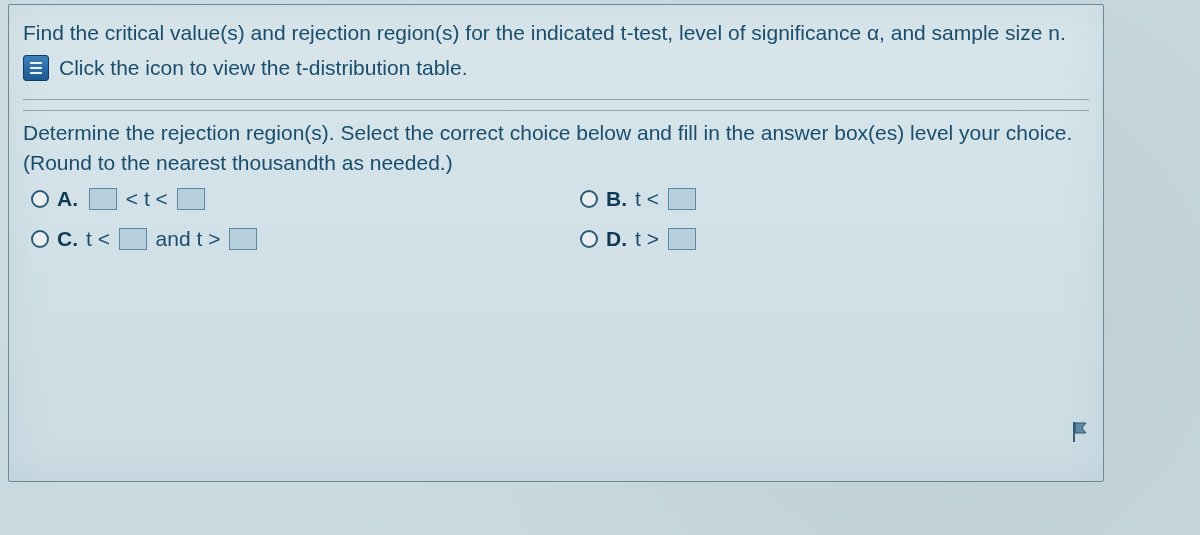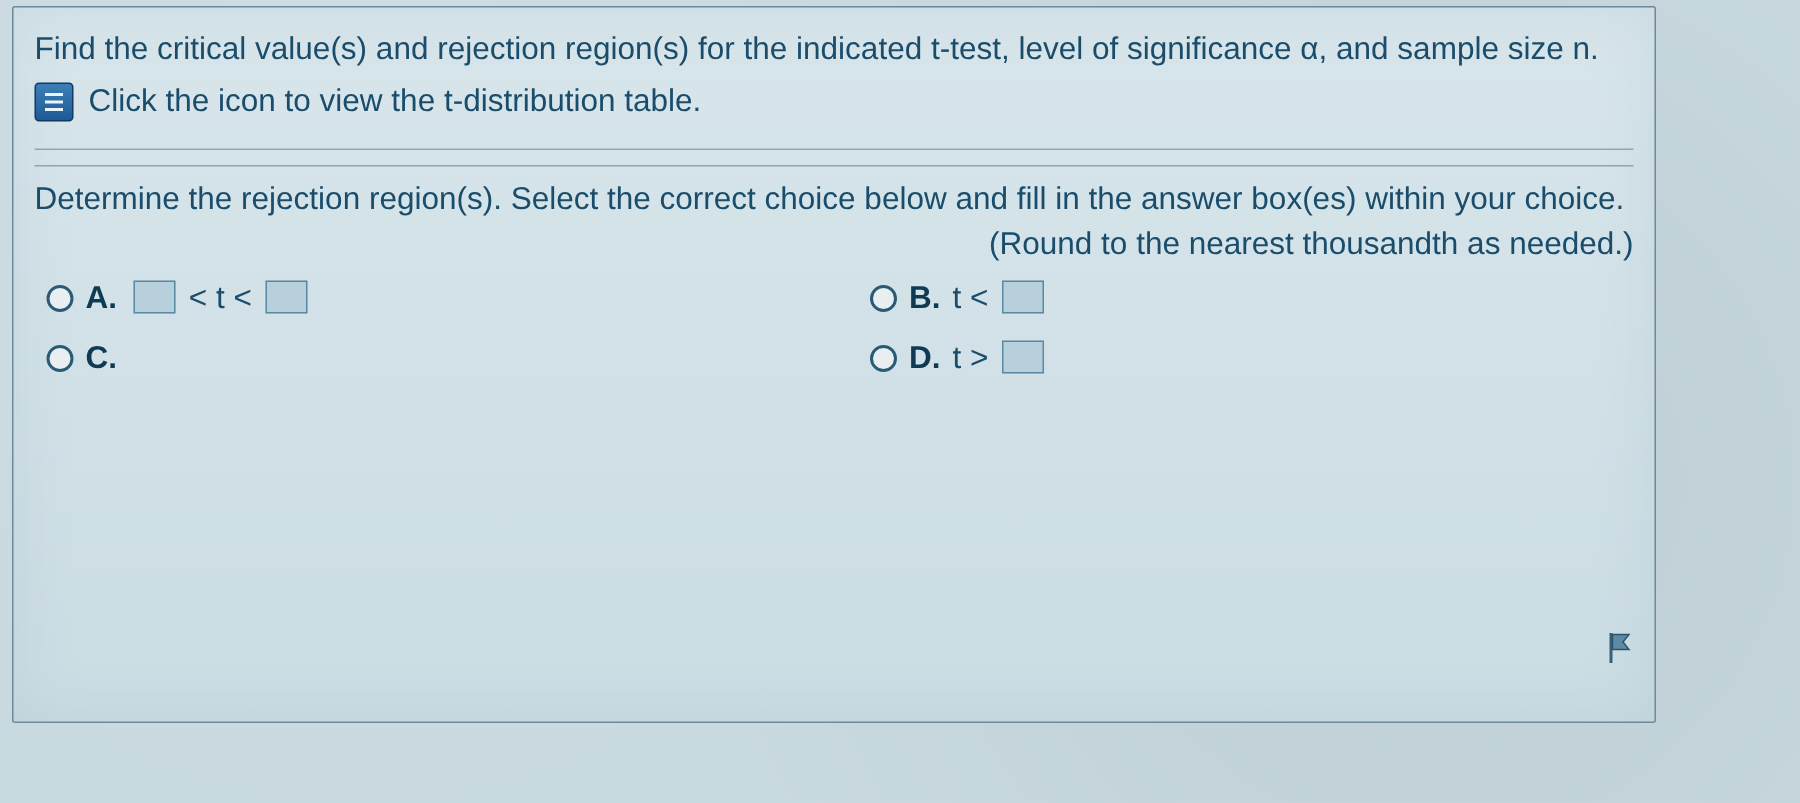--- a/index.html
+++ b/index.html
@@ -71,21 +71,21 @@
     display: flex; align-items: center; gap: 8px;
   }
   .radio {
     width: 18px; height: 18px;
     border: 2px solid #2a5b76;
     border-radius: 50%;
     background: #e9eff0;
     flex-shrink: 0;
   }
   .bold { font-weight: bold; color: #0f3a53; }
-  .sub { margin-top: 4px; text-align: right; }
+  .sub { margin-top: 4px; }
   .flag-icon {
     position: absolute;
     right: 14px; bottom: 38px;
     width: 18px; height: 22px;
   }
   .flag-icon svg { display:block; }
 </style>
 </head>
 <body>
 
@@ -106,21 +106,21 @@
   </div>
 
   <hr class="divider">
 
   <div>
   </div>
 
   <hr class="divider">
 
   <div>
-    <div class="line">Determine the rejection region(s). Select the correct choice below and fill in the answer box(es) within your choice.</div>
+    <div class="line">Determine the rejection region(s). Select the correct choice below and fill in the answer box(es) level your choice.</div>
     <div class="line sub">(Round to the nearest thousandth as needed.)</div>
 
     <div class="choices">
 
       <div class="choice">
         <div class="radio"></div>
         <span class="bold">A.</span>
         <span>
           <span class="answer-box small filled"></span><span> &lt; t &lt; </span><span class="answer-box small filled"></span>
         </span>
@@ -130,20 +130,23 @@
         <div class="radio"></div>
         <span class="bold">B.</span>
         <span>
           <span>t &lt; </span><span class="answer-box small filled"></span>
         </span>
       </div>
 
       <div class="choice">
         <div class="radio"></div>
         <span class="bold">C.</span>
+        <span>
+          <span>t &lt; </span><span class="answer-box small filled"></span><span> and t &gt; </span><span class="answer-box small filled"></span>
+        </span>
       </div>
 
       <div class="choice">
         <div class="radio"></div>
         <span class="bold">D.</span>
         <span>
           <span>t &gt; </span><span class="answer-box small filled"></span>
         </span>
       </div>
 

